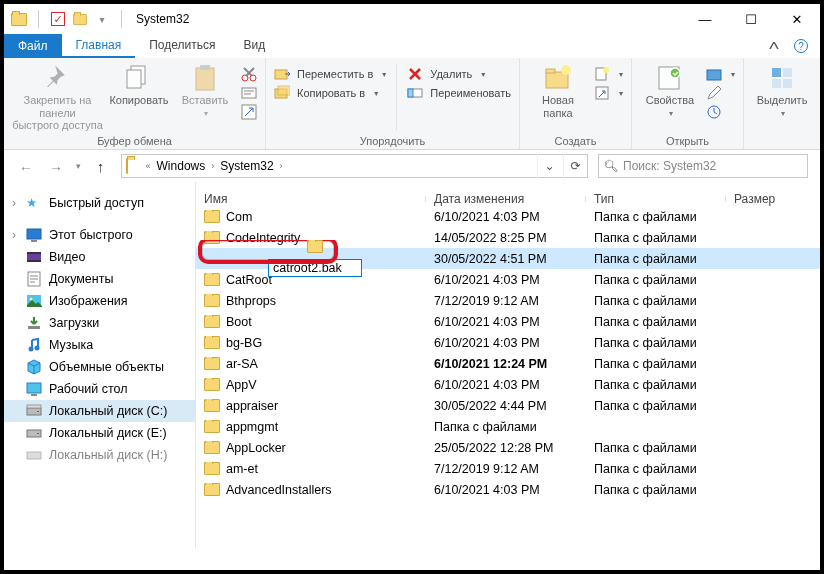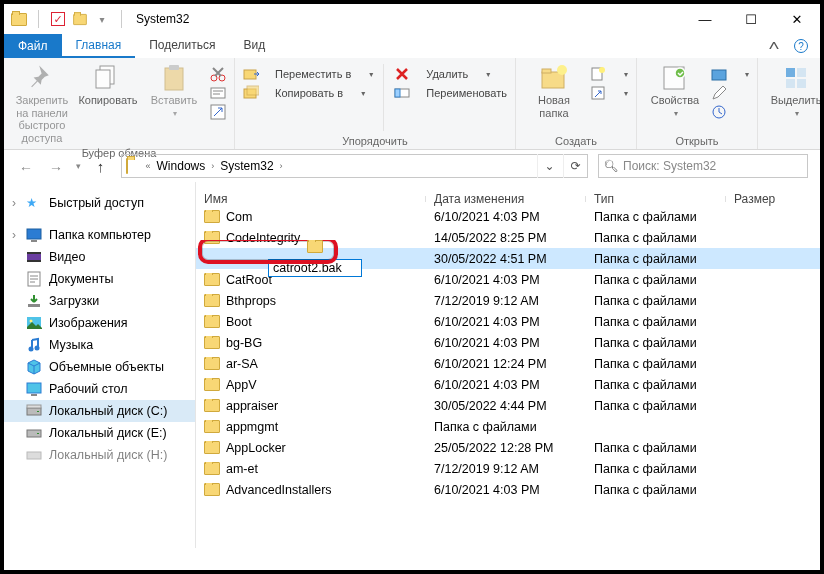--- a/index.html
+++ b/index.html
@@ -26,21 +26,21 @@
   .ribbon-right { margin-left:auto; display:flex; align-items:center; padding-right:12px; color:#1979ca; font-size:14px; gap:16px; }
   .ribbon-right span:first-child { color:#555; transform:scaleX(1.4);}
   
   .ribbon { height:92px; background:#f5f6f7; border-bottom:1px solid #d9d9d9; display:flex; font-size:11px; color:#444; }
   .rgroup { border-right:1px solid #e3e3e3; padding:4px 8px 2px; display:flex; flex-direction:column; }
   .rgroup-body { flex:1; display:flex; align-items:flex-start; gap:6px; }
   .rgroup-label { text-align:center; font-size:11px; color:#666; padding-top:2px;}
   .big-btn { display:flex; flex-direction:column; align-items:center; gap:2px; min-width:60px; text-align:center; line-height:1.15; opacity:.85; padding-top:2px;}
   .big-btn svg, .big-btn .ico { width:28px; height:28px; }
   .mini-col { display:flex; flex-direction:column; gap:3px; padding-top:4px;}
-  .mini-row { display:flex; align-items:center; gap:16px; white-space:nowrap; }
+  .mini-row { display:flex; align-items:center; gap:7px; white-space:nowrap; }
   .mini-row .ico { width:16px; height:16px; }
   .drop { font-size:8px; color:#666; margin-left:2px; }
 
   
   .navbar { height:32px; display:flex; align-items:center; gap:10px; padding:0 12px; background:#fff; }
   .nav-arrow { width:20px; height:20px; display:flex; align-items:center; justify-content:center; color:#888; font-size:14px; }
   .nav-arrow.enabled { color:#333; }
   .nav-caret { font-size:9px; color:#888; }
   .nav-up { color:#333; font-size:15px; }
   .addr { flex:1; height:24px; border:1px solid #c8c8c8; display:flex; align-items:center; font-size:12px; color:#000; padding-left:4px; gap:2px;}
@@ -327,51 +327,51 @@
       <div class="sb-item sb-chevron">
         <span class="ico" style="color:#3fa9f5;">★</span>
         <span>Быстрый доступ</span>
       </div>
       <div class="sb-spacer"></div>
       <div class="sb-item sb-chevron">
         <svg class="ico">
             <rect x="1" y="2" width="14" height="10" fill="#2b7cd3" stroke="#1d5fa0"></rect>
             <rect x="5" y="13" width="6" height="2" fill="#888"></rect>
           </svg>
-        <span>Папка компьютер</span>
+        <span>Этот быстрого</span>
       </div>
       <div class="sb-item">
           <svg class="ico">
             <rect x="1" y="3" width="14" height="10" fill="#6a3da0"></rect>
             <rect x="1" y="3" width="14" height="2" fill="#333"></rect>
             <rect x="1" y="11" width="14" height="2" fill="#333"></rect>
           </svg>
           <span>Видео</span>
         </div>
       <div class="sb-item">
           <svg class="ico">
             <rect x="2" y="1" width="12" height="14" fill="#fff" stroke="#888"></rect>
             <path d="M4 5h8M4 8h8M4 11h5" stroke="#888"></path>
           </svg>
           <span>Документы</span>
         </div>
       <div class="sb-item">
           <svg class="ico">
-            <path d="M8 2v7m0 0l-3-3m3 3l3-3" stroke="#2f8f2f" stroke-width="2" fill="none"></path>
-            <rect x="2" y="11" width="12" height="3" fill="#888"></rect>
-          </svg>
-          <span>Загрузки</span>
-        </div>
-      <div class="sb-item">
-          <svg class="ico">
             <rect x="1" y="2" width="14" height="12" fill="#4fc3e8"></rect>
             <circle cx="5" cy="6" r="1.5" fill="#fff07a"></circle>
             <path d="M1 12l5-5 4 4 2-2 4 4v1H1z" fill="#2f7a2f"></path>
           </svg>
           <span>Изображения</span>
+        </div>
+      <div class="sb-item">
+          <svg class="ico">
+            <path d="M8 2v7m0 0l-3-3m3 3l3-3" stroke="#2f8f2f" stroke-width="2" fill="none"></path>
+            <rect x="2" y="11" width="12" height="3" fill="#888"></rect>
+          </svg>
+          <span>Загрузки</span>
         </div>
       <div class="sb-item">
           <svg class="ico">
             <path d="M6 3v8" stroke="#2b7cd3" stroke-width="2"></path>
             <circle cx="5" cy="12" r="2.5" fill="#2b7cd3"></circle>
             <path d="M6 3l6-1v8" stroke="#2b7cd3" stroke-width="2" fill="none"></path>
             <circle cx="11" cy="11" r="2.5" fill="#2b7cd3"></circle>
           </svg>
           <span>Музыка</span>
         </div>
@@ -482,21 +482,21 @@
             </div>
             <div class="cell c-date" style="flex:0 0 160px;">6/10/2021 4:03 PM</div>
             <div class="cell c-type" style="flex:0 0 140px;">Папка с файлами</div>
             <div class="cell c-size" style="flex:1;"></div>
           </div>
           <div class="row">
             <div class="cell c-name" style="flex:0 0 230px;display:flex;align-items:center;gap:6px;">
               <span class="fold-sm"></span>
               <span>ar-SA</span>
             </div>
-            <div class="cell c-date" style="flex:0 0 160px;">6/10/2021 12:24 PM</div>
+            <div class="cell c-date" style="flex:0 0 160px;font-weight:bold;">6/10/2021 12:24 PM</div>
             <div class="cell c-type" style="flex:0 0 140px;">Папка с файлами</div>
             <div class="cell c-size" style="flex:1;"></div>
           </div>
           <div class="row">
             <div class="cell c-name" style="flex:0 0 230px;display:flex;align-items:center;gap:6px;">
               <span class="fold-sm"></span>
               <span>AppV</span>
             </div>
             <div class="cell c-date" style="flex:0 0 160px;">6/10/2021 4:03 PM</div>
             <div class="cell c-type" style="flex:0 0 140px;">Папка с файлами</div>

